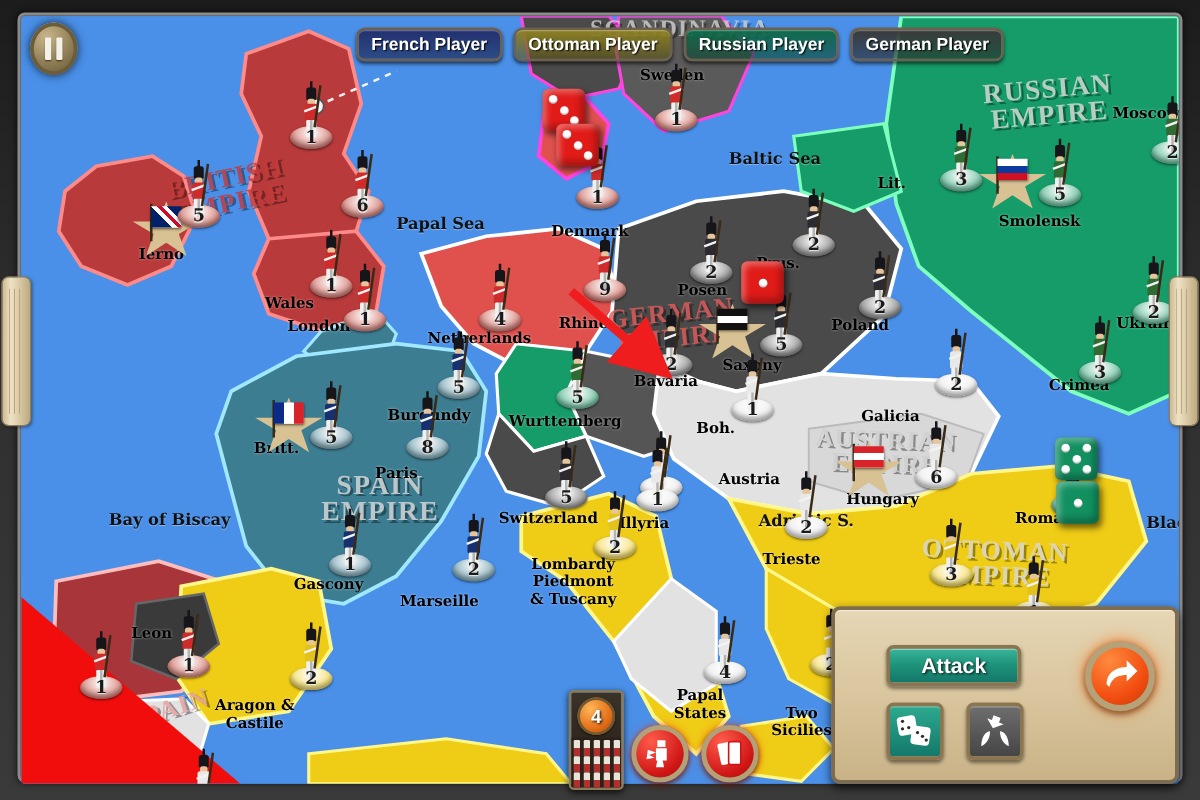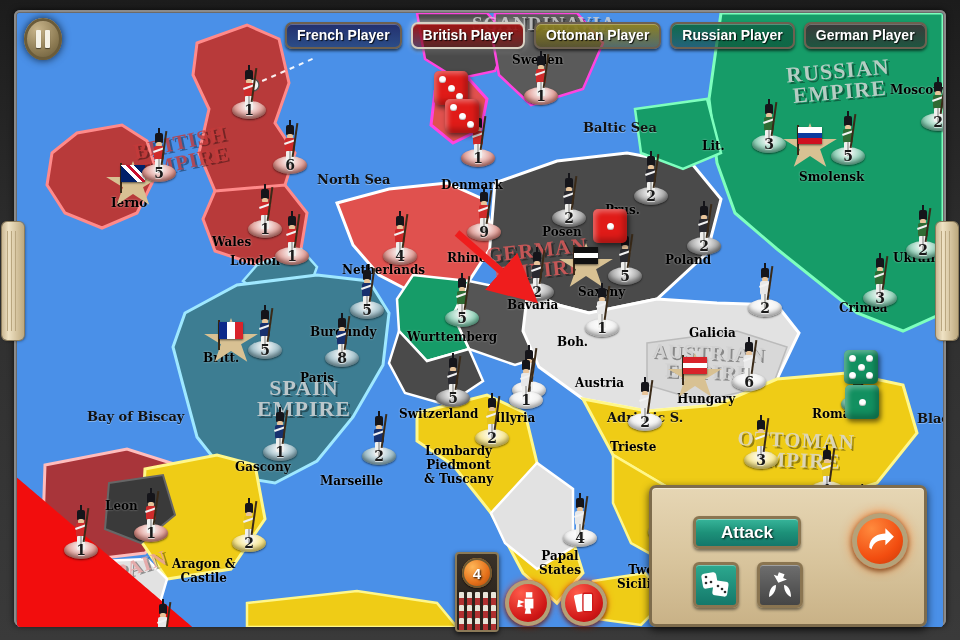--- a/index.html
+++ b/index.html
@@ -175,21 +175,21 @@
   
   .circbtn {
     position:absolute; width:46px; height:46px; border-radius:50%; z-index:62;
     background:radial-gradient(circle at 35% 28%,#ff5b4a 0%,#cf1616 60%,#8d0b0b 100%);
     box-shadow:0 0 7px rgba(255,60,20,.65), inset 0 0 0 4px #b3a077, 0 2px 4px rgba(0,0,0,.7);
     display:flex; align-items:center; justify-content:center;
   }
 
   
   #panel {
-    position:absolute; right:33px; bottom:13px; width:278px; height:142px; z-index:65;
+    position:absolute; right:17px; bottom:13px; width:278px; height:142px; z-index:65;
     background:linear-gradient(180deg,#e6d6b4 0%,#d8c49c 55%,#c9b287 100%);
     border:3px solid #7e6c4c; border-radius:7px;
     box-shadow:0 3px 8px rgba(0,0,0,.7), inset 0 1px 0 rgba(255,255,255,.5);
     text-align:right;
   }
   #attack-btn {
     position:absolute; left:41px; top:28px; width:108px; height:33px;
     border:3px solid #8a7551; border-radius:6px;
     background:linear-gradient(180deg,#37b59a 0%,#1d9179 50%,#14776a 100%);
     display:flex; align-items:center; justify-content:center;
@@ -318,21 +318,21 @@
         <div class="empire-wm" style="left: 470px; top: 228px; font-size: 21px; color: rgb(224, 90, 90); opacity: 0.82; transform: rotate(-6deg); text-shadow: rgba(0, 0, 0, 0.45) 2px 2px 0px;">GERMAN
 EMPIRE</div>
         <div class="empire-wm" style="left: 770px; top: 48px; font-size: 22px; color: rgb(216, 216, 216); opacity: 0.82; transform: rotate(-5deg); text-shadow: rgba(0, 0, 0, 0.45) 2px 2px 0px;">RUSSIAN
 EMPIRE</div>
         <div class="empire-wm" style="left: 635px; top: 330px; font-size: 20px; color: rgb(207, 207, 207); opacity: 0.82; transform: rotate(2deg); text-shadow: rgba(0, 0, 0, 0.45) 2px 2px 0px;">AUSTRIAN
 EMPIRE</div>
         <div class="empire-wm" style="left: 720px; top: 418px; font-size: 21px; color: rgb(216, 216, 216); opacity: 0.82; transform: rotate(2deg); text-shadow: rgba(0, 0, 0, 0.45) 2px 2px 0px;">OTTOMAN
 EMPIRE</div>
         <div class="empire-wm" style="left: 85px; top: 545px; font-size: 21px; color: rgb(230, 160, 160); opacity: 0.82; transform: rotate(-18deg); text-shadow: rgba(0, 0, 0, 0.45) 2px 2px 0px;">SPAIN</div>
         <div class="empire-wm" style="left: 455px; top: 2px; font-size: 19px; color: rgb(207, 207, 207); opacity: 0.82; transform: rotate(0deg); text-shadow: rgba(0, 0, 0, 0.45) 2px 2px 0px;">SCANDINAVIA</div>
-        <div class="place sea" style="left: 300px; top: 159px;">North Sea</div>
+        <div class="place sea" style="left: 300px; top: 159px;">Papal Sea</div>
         <div class="place sea" style="left: 566px; top: 107px;">Baltic Sea</div>
         <div class="place sea" style="left: 70px; top: 396px;">Bay of Biscay</div>
         <div class="place sea" style="left: 590px; top: 397px;">Adriatic S.</div>
         <div class="place sea" style="left: 900px; top: 398px;">Black</div>
         <div class="place" style="left: 94px; top: 183px; white-space: pre-line; text-align: center;">Ierno</div>
         <div class="army" style="left: 122px; top: 113px;">
           <div class="sol">
             <div class="plume"></div>
             <div class="shako"></div>
             <div class="face"></div>
@@ -969,21 +969,20 @@
     <div id="wedge"></div>
   </div>
 
   <div id="pause">
     <b></b>
     <b></b>
   </div>
 
   <div id="players">
       <div class="ptab" style="background: linear-gradient(rgb(35, 48, 110) 0%, rgba(0, 0, 0, 0.35) 160%);">French Player</div>
-      <div class="ptab active" style="background: linear-gradient(rgb(158, 20, 20) 0%, rgba(0, 0, 0, 0.35) 160%);">British Player</div>
       <div class="ptab" style="background: linear-gradient(rgb(141, 129, 35) 0%, rgba(0, 0, 0, 0.35) 160%);">Ottoman Player</div>
       <div class="ptab" style="background: linear-gradient(rgb(15, 107, 74) 0%, rgba(0, 0, 0, 0.35) 160%);">Russian Player</div>
       <div class="ptab" style="background: linear-gradient(rgb(58, 58, 58) 0%, rgba(0, 0, 0, 0.35) 160%);">German Player</div>
     </div>
 
   <div id="troops">
     <div class="orb">4</div>
     <div class="rows">
       <div class="r" style="top:2px">
           <span></span>

